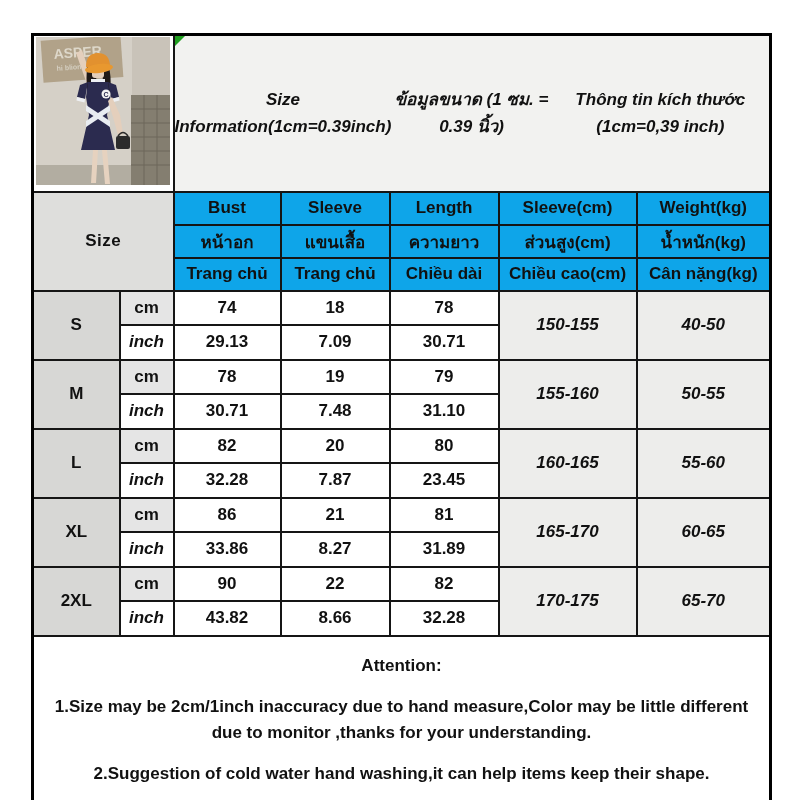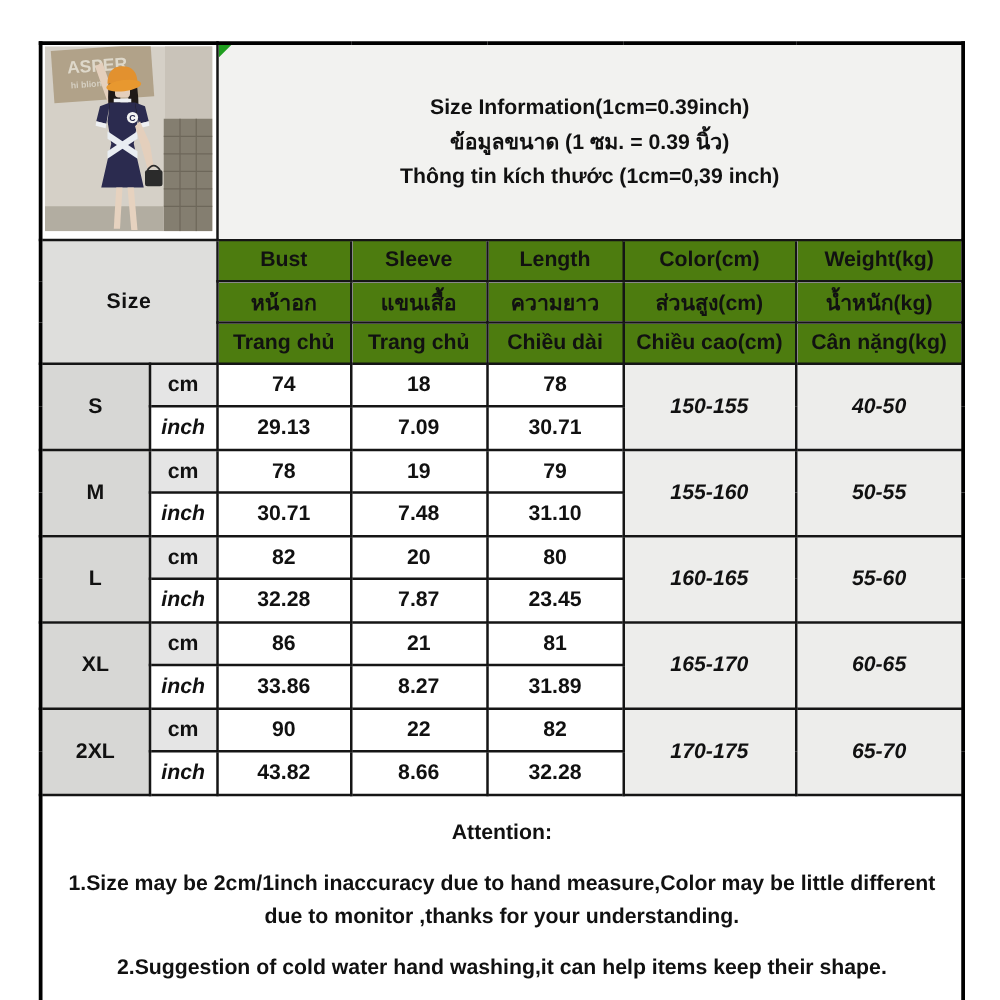--- a/index.html
+++ b/index.html
@@ -17,38 +17,38 @@
     font-weight:bold;font-size:17px;padding:0;overflow:hidden;
   }
   
   tr.r-title{height:157px;}
   tr.r-head{height:33px;}
   tr.r-body{height:34.5px;}
   tr.r-note{height:129px;}
   
   .photo-cell{background:#ffffff;vertical-align:middle;}
   .title-cell{background:#f2f2f0;position:relative;font-size:20px;line-height:1.6;}
-  .head-cell{background:#4d7c0f;}
+  .head-cell{background:#0ea5e9;}
   .size-head-cell{background:#dededc;font-size:30px;letter-spacing:0.5px;}
   .size-cell{background:#d7d7d5;}
   .unit-cm{background:#e5e5e5;}
   .unit-inch{background:#ffffff;font-style:italic;}
   .val-cell{background:#ffffff;}
   .range-cell{background:#ededeb;font-style:italic;}
   .note-cell{
     background:#ffffff;text-align:left;vertical-align:top;
     font-weight:normal;font-size:17px;line-height:1.5;padding:2px 4px 0 3px;
   }
   .note-cell p{margin:16px;text-align:center;}
   
   .corner-marker{
     position:absolute;top:0;left:0;width:0;height:0;
     border-top:10px solid #1f9e1f;border-right:10px solid transparent;
   }
-  .title-lines{display:flex;flex-direction:column;justify-content:flex-end;height:100%;}
+  .title-lines{display:flex;flex-direction:row;justify-content:flex-end;height:100%;font-style:italic;}
 </style>
 </head>
 <body>
 
 <div class="sheet">
 <table class="size-chart">
   <colgroup>
     <col style="width:87px">
         <col style="width:54px">
         <col style="width:107px">
@@ -103,21 +103,21 @@
         <div>Thông tin kích thước (1cm=0,39 inch)</div>
       </div>
     </td>
   </tr>
 
   <tr class="r-head">
     <td class="size-head-cell" colspan="2" rowspan="3">Size</td>
     <td class="head-cell">Bust</td>
     <td class="head-cell">Sleeve</td>
     <td class="head-cell">Length</td>
-    <td class="head-cell">Color(cm)</td>
+    <td class="head-cell">Sleeve(cm)</td>
     <td class="head-cell">Weight(kg)</td>
   </tr>
   <tr class="r-head">
     <td class="head-cell">หน้าอก</td>
     <td class="head-cell">แขนเสื้อ</td>
     <td class="head-cell">ความยาว</td>
     <td class="head-cell">ส่วนสูง(cm)</td>
     <td class="head-cell">น้ำหนัก(kg)</td>
   </tr>
   <tr class="r-head">

